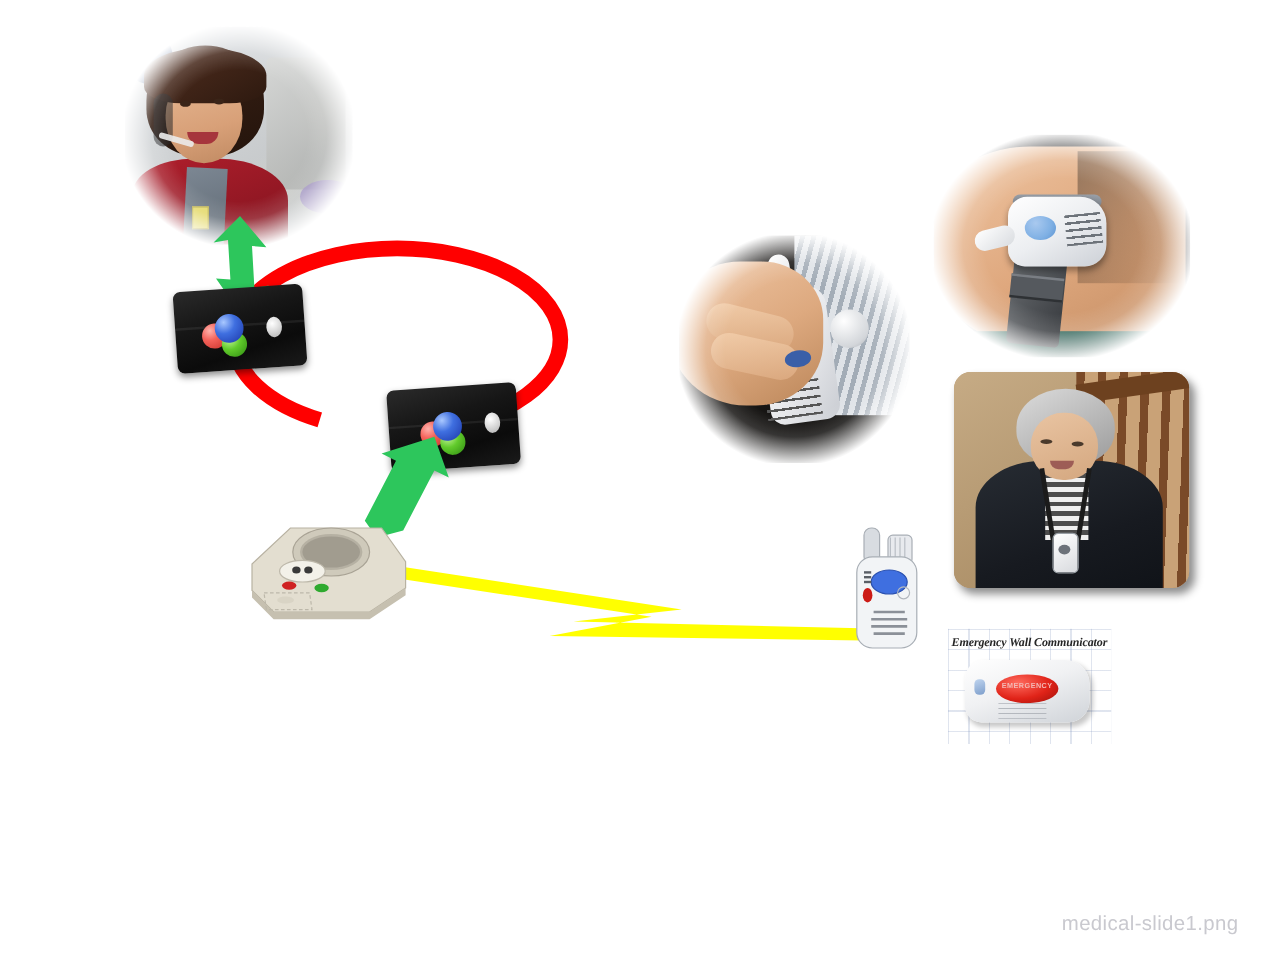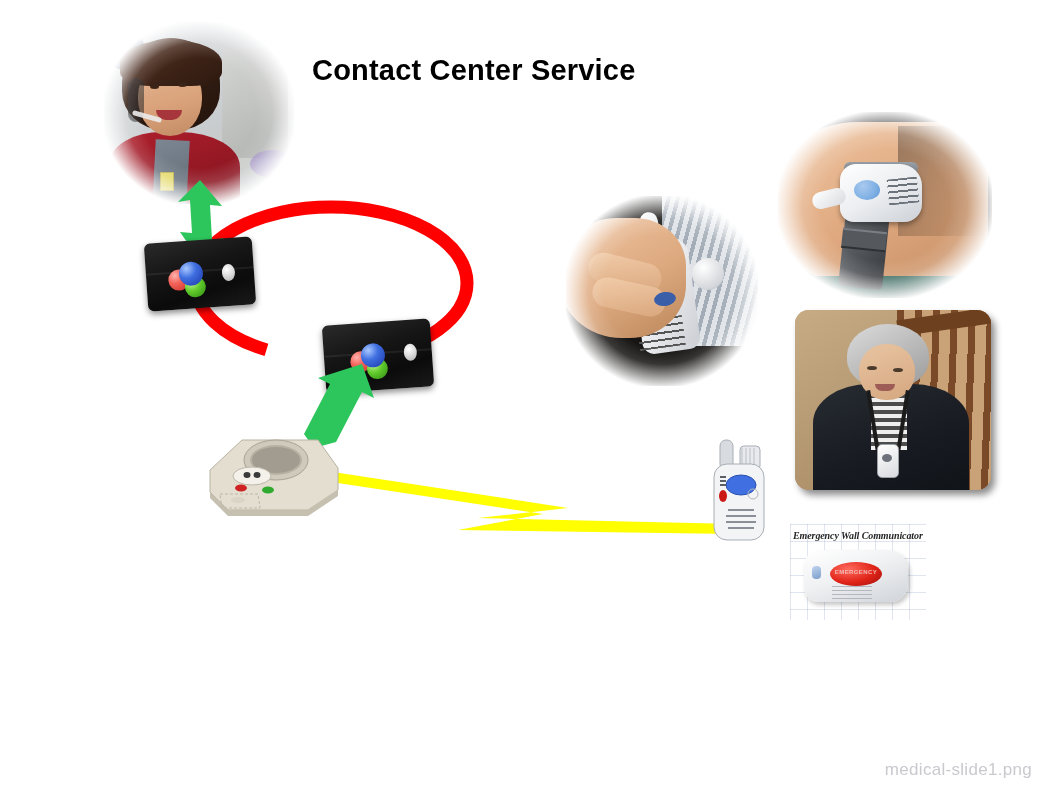--- a/index.html
+++ b/index.html
@@ -414,21 +414,20 @@
     position: absolute; left: 34px; top: 82px; width: 70px;
     text-align: center; font-size: 5px; color: #9a9a9a;
     white-space: nowrap;
   }
 </style>
 </head>
 <body>
 
 <div id="slide">
 
-  <div id="slide-title">Contact Center Service</div>
 
   <div class="photo photo-soft" id="photo-operator">
     <div class="op-blue-blur"></div>
     <div class="op-monitor"></div>
     <div class="op-purple-blur"></div>
     <div class="op-body"></div>
     <div class="op-shirt"></div>
     <div class="op-badge"></div>
     <div class="op-hair"></div>
     <div class="op-face"></div>

